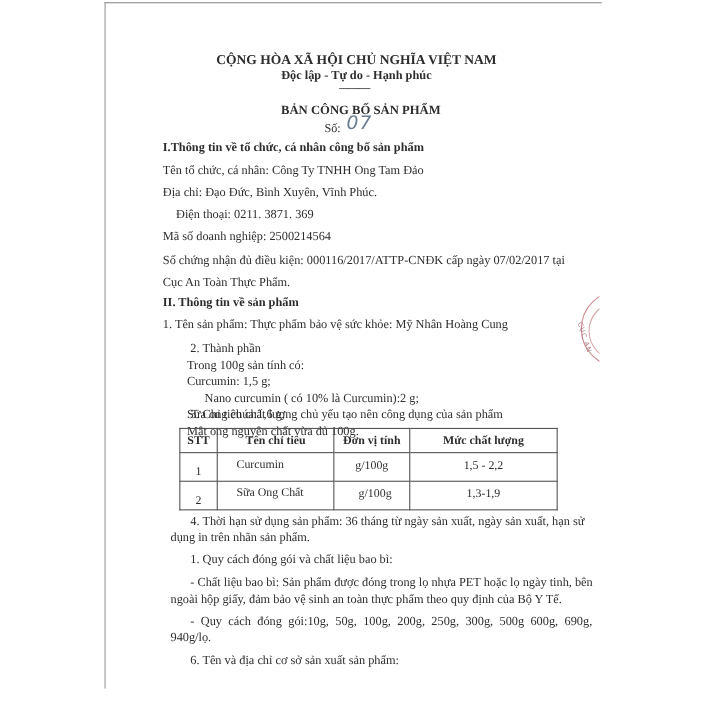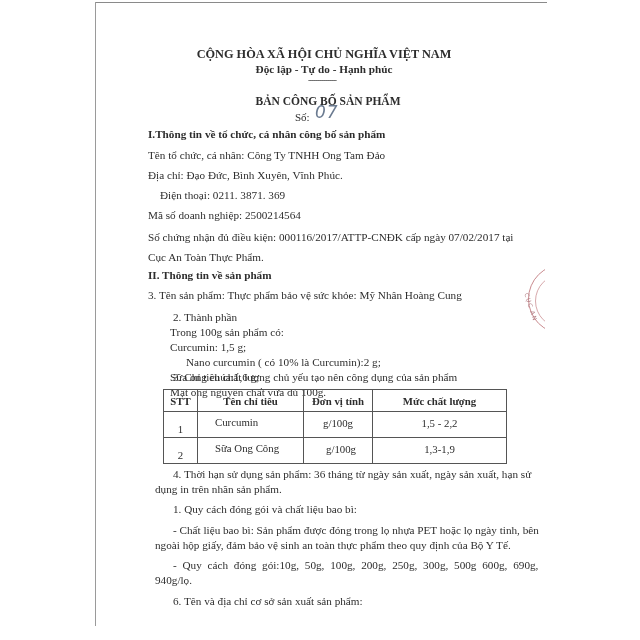--- a/index.html
+++ b/index.html
@@ -161,24 +161,24 @@
 
 <div class="t b" style="left:148px; top:128px;">I.Thông tin về tổ chức, cá nhân công bố sản phẩm</div>
 <div class="t" style="left:148px; top:149px;">Tên tổ chức, cá nhân: Công Ty TNHH Ong Tam Đảo</div>
 <div class="t" style="left:148px; top:169px;">Địa chỉ: Đạo Đức, Bình Xuyên, Vĩnh Phúc.</div>
 <div class="t" style="left:148px; top:189px;margin-left:12px;">Điện thoại: 0211. 3871. 369</div>
 <div class="t" style="left:148px; top:209px;">Mã số doanh nghiệp: 2500214564</div>
 <div class="t" style="left:148px; top:231px;">Số chứng nhận đủ điều kiện: 000116/2017/ATTP-CNĐK cấp ngày 07/02/2017 tại</div>
 <div class="t" style="left:148px; top:251px;">Cục An Toàn Thực Phẩm.</div>
 
 <div class="t b" style="left:148px; top:269px;">II. Thông tin về sản phẩm</div>
-<div class="t" style="left:148px; top:289px;">3. Tên sản phẩm: Thực phẩm bảo vệ sức khỏe: Mỹ Nhân Hoàng Cung</div>
+<div class="t" style="left:148px; top:289px;">1. Tên sản phẩm: Thực phẩm bảo vệ sức khỏe: Mỹ Nhân Hoàng Cung</div>
 
 <div class="t" style="left:173px; top:311px;">2. Thành phần</div>
-<div class="t" style="left:170px; top:326px;">Trong 100g sản phẩm có:</div>
+<div class="t" style="left:170px; top:326px;">Trong 100g sản tính có:</div>
 <div class="t" style="left:170px; top:341px;">Curcumin: 1,5 g;</div>
 <div class="t" style="left:186px; top:356px;">Nano curcumin ( có 10% là Curcumin):2 g;</div>
 <div class="t" style="left:170px; top:371px;">Sữa ong chúa:1,6 g;</div>
 <div class="t" style="left:170px; top:386px;">Mật ong nguyên chất vừa đủ 100g.</div>
 
 <div class="t" style="left:173px; top:371px;">3. Chỉ tiêu chất lượng chủ yếu tạo nên công dụng của sản phẩm</div>
 
 <table class="tbl">
   <thead>
     <tr>
@@ -201,21 +201,21 @@
         </td>
       <td class="c-level">
           <span class="level-val">1,5 - 2,2</span>
         </td>
     </tr>
     <tr>
       <td class="c-stt">
           <span class="stt-val">2</span>
         </td>
       <td class="c-name">
-          <span class="name-val">Sữa Ong Công</span>
+          <span class="name-val">Sữa Ong Chất</span>
         </td>
       <td class="c-unit">
           <span class="unit-val" style="padding-left:6px;">g/100g</span>
         </td>
       <td class="c-level">
           <span class="level-val">1,3-1,9</span>
         </td>
     </tr>
   </tbody>
 </table>

